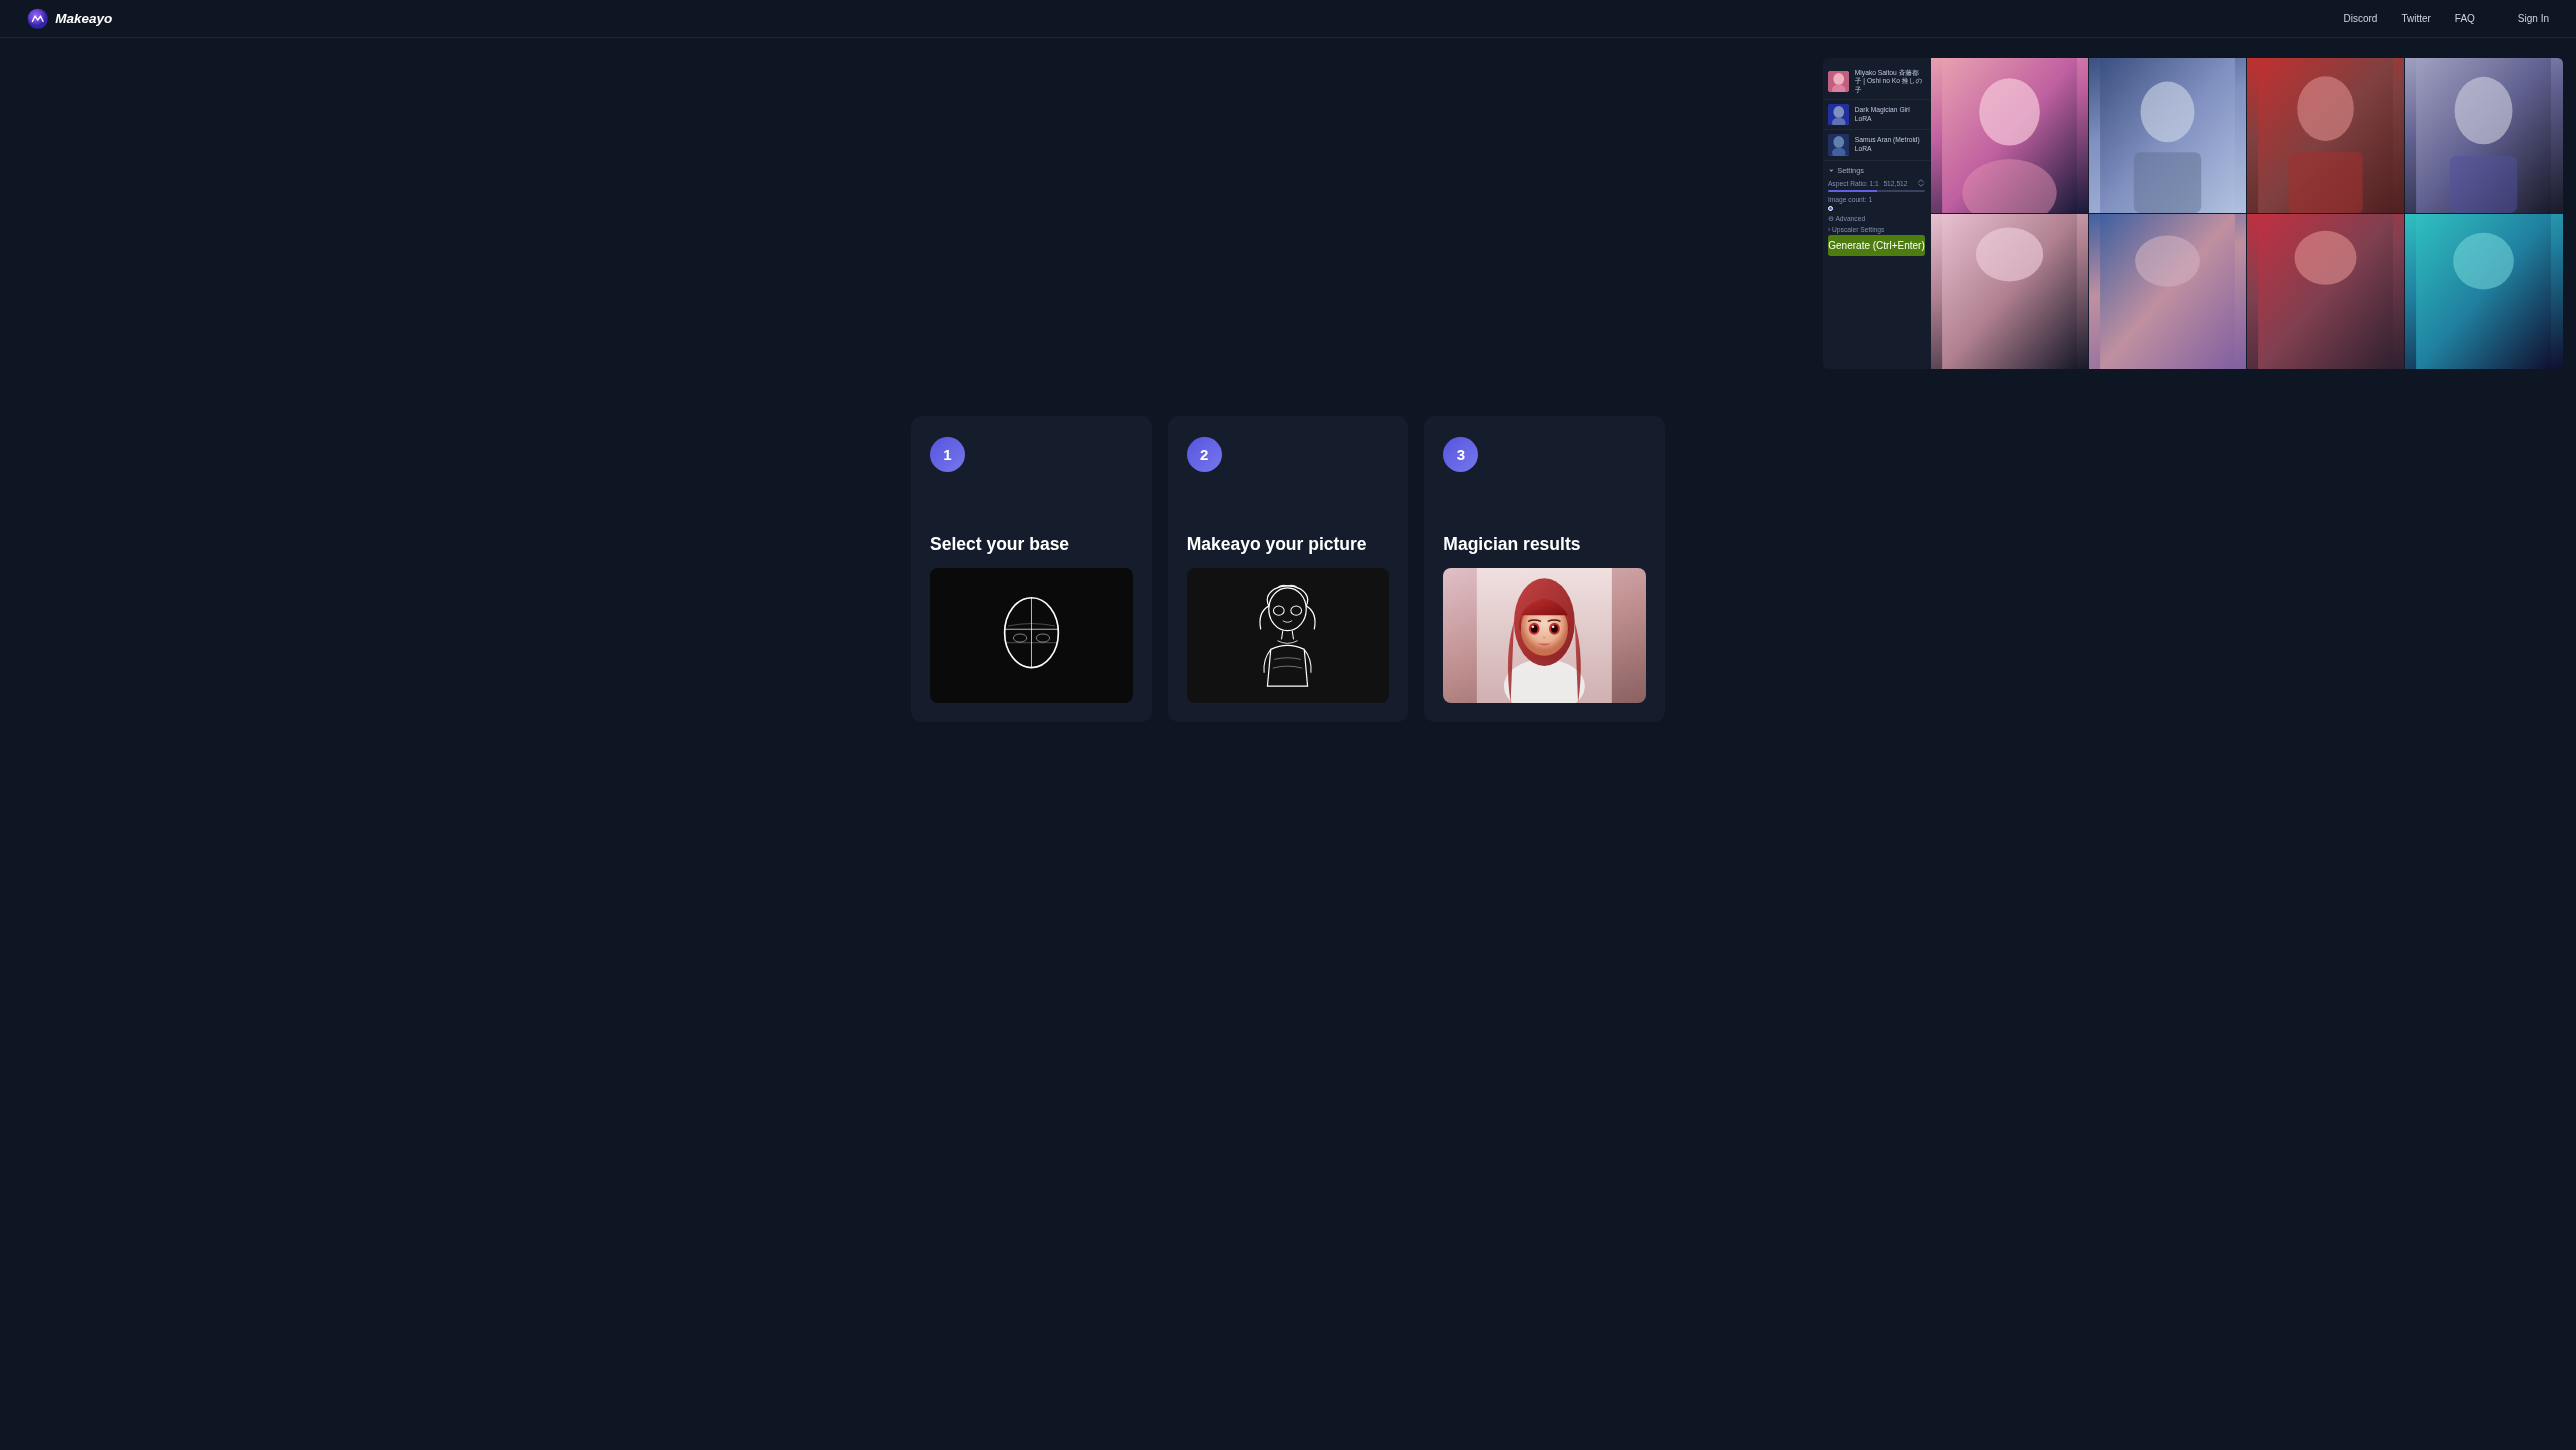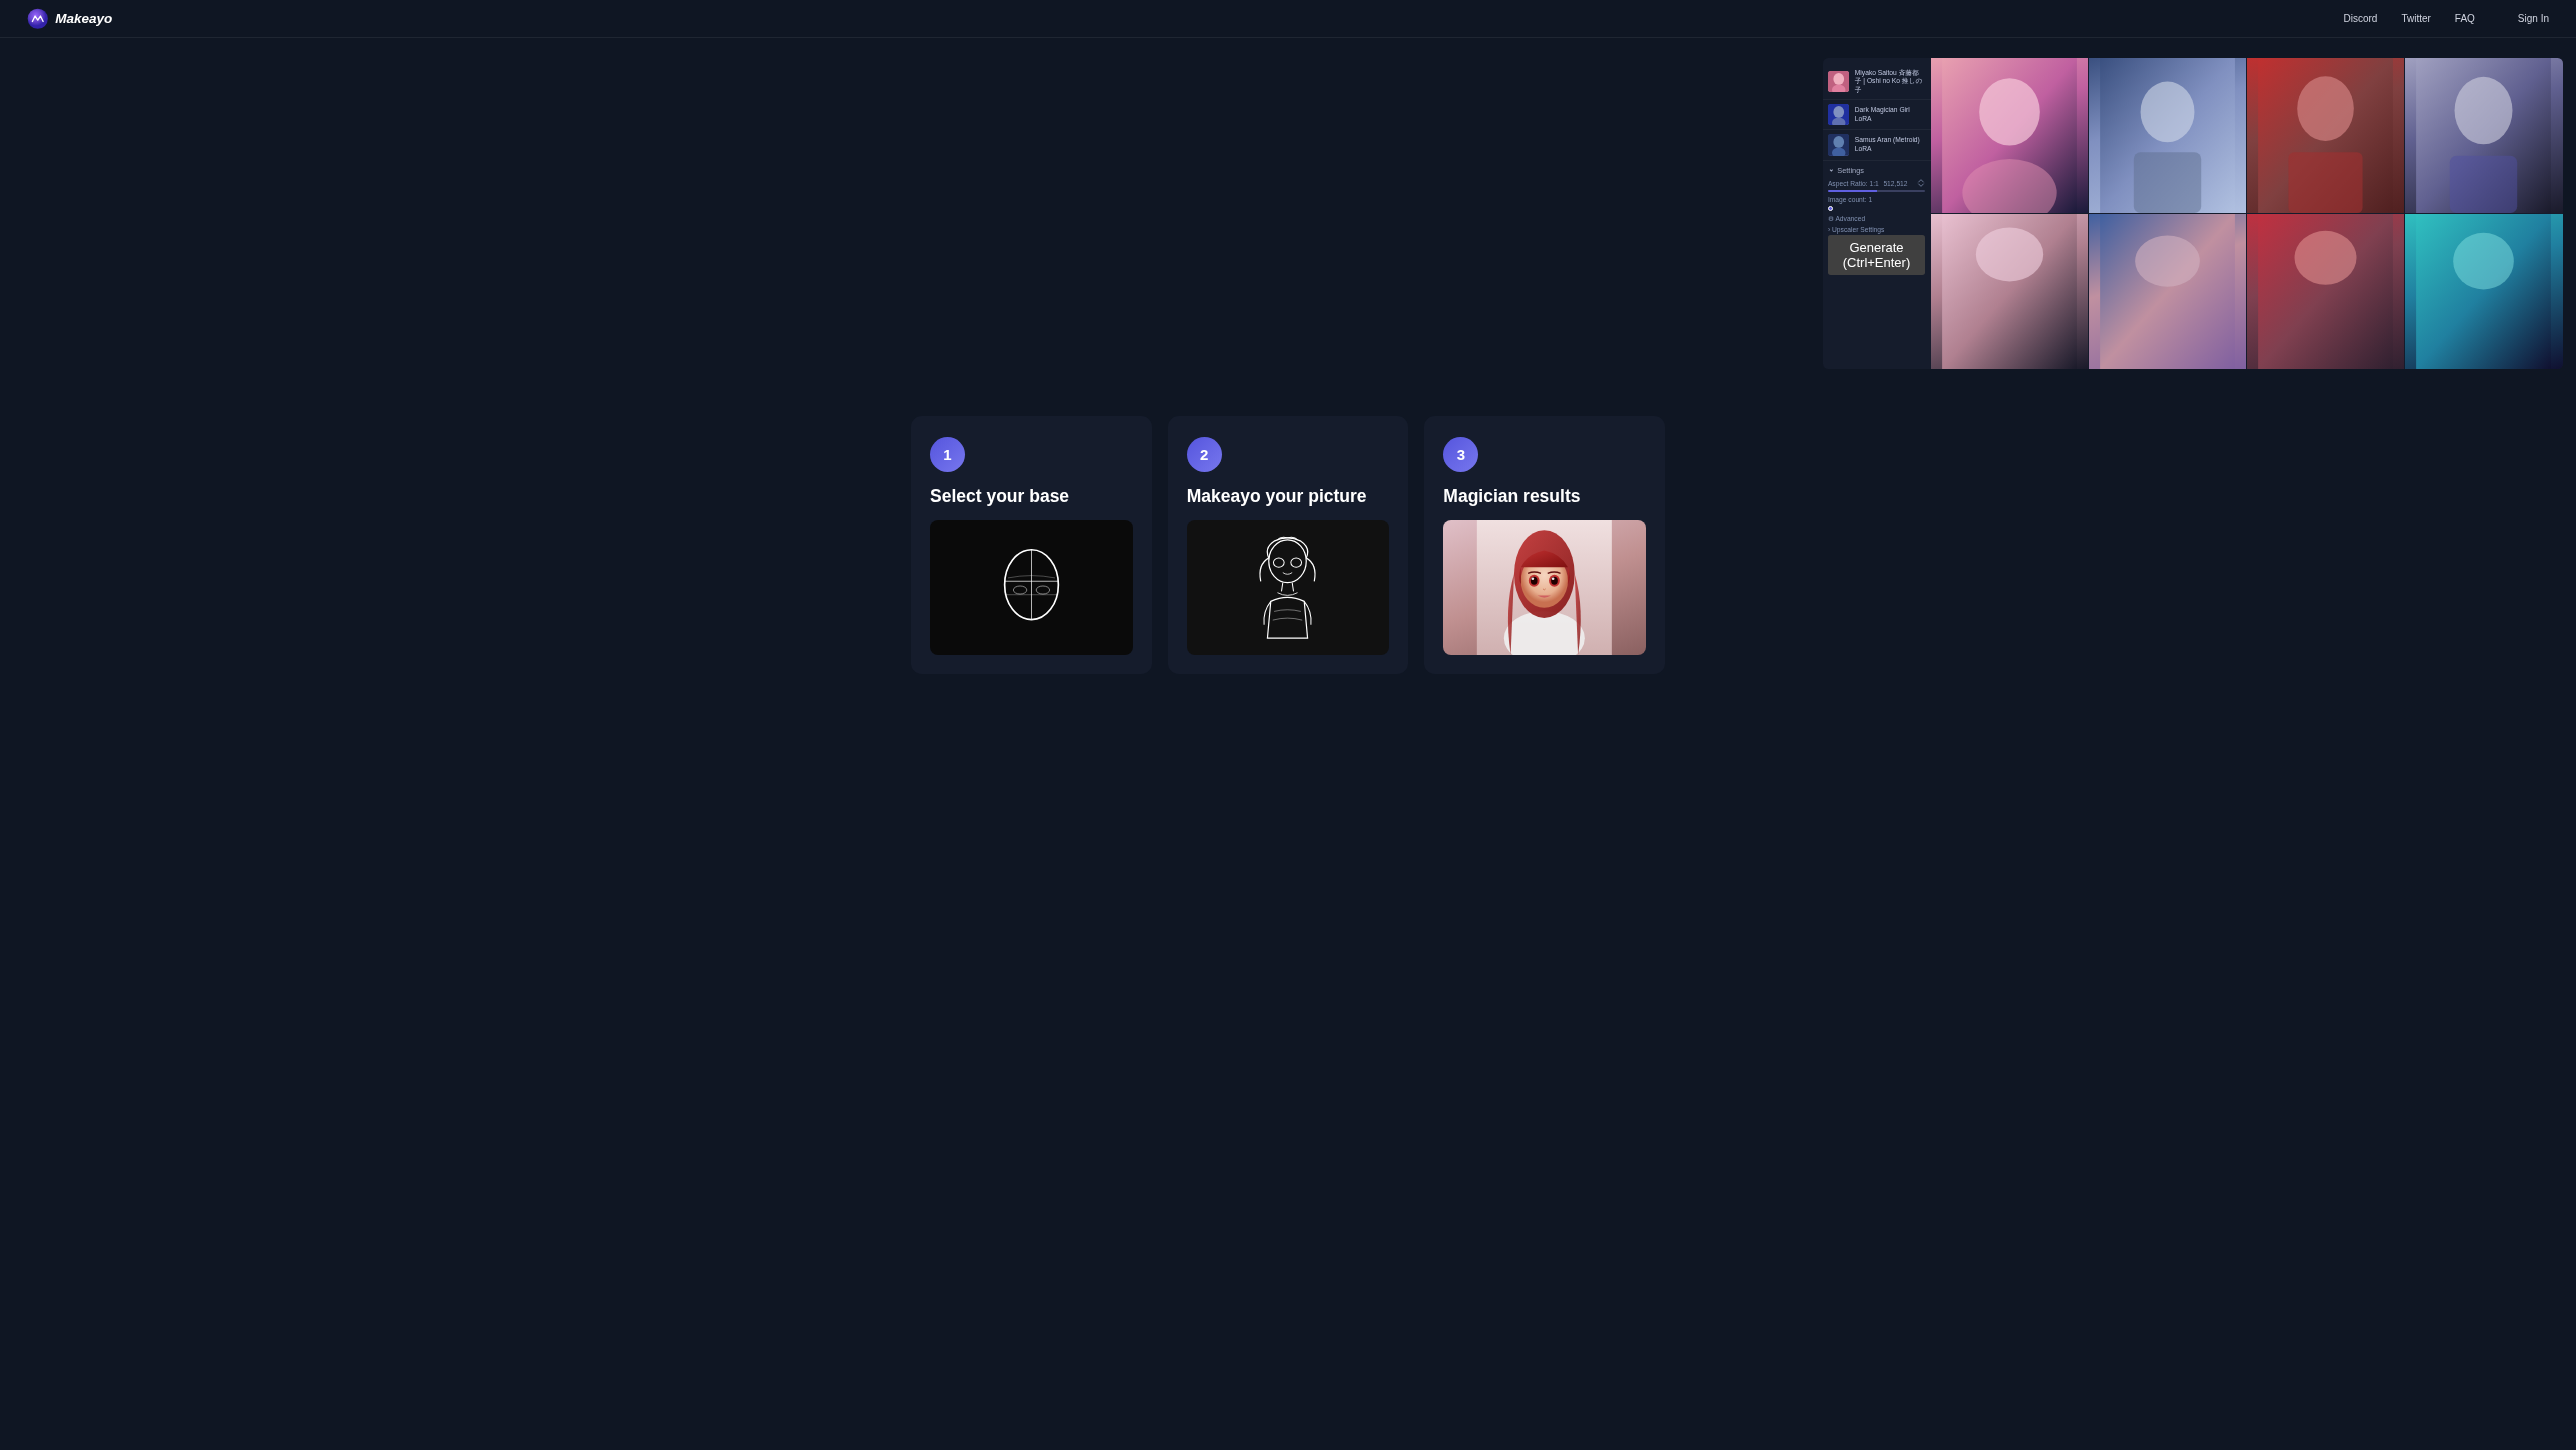--- a/index.html
+++ b/index.html
@@ -143,26 +143,26 @@
       border: 1.3px solid #fff;
       margin-bottom: 4px;
     }
     .settings-link {
       font-size: 6.7px;
       color: #8090b0;
       margin-bottom: 2.7px;
     }
     .generate-btn {
       width: 100%;
-      background: #404040;
+      background: #4d7c0f;
       color: #fff;
       border: none;
       border-radius: 2.7px;
       padding: 4.7px 0;
-      font-size: 13px;
+      font-size: 10px;
       cursor: pointer;
       font-family: inherit;
     }
 
     
     .gallery-panel {
       flex: 1;
       background-color: #151c2c;
       border-radius: 0 5.4px 5.4px 0;
       overflow: hidden;
@@ -213,20 +213,21 @@
       justify-content: center;
       font-size: 15px;
       font-weight: 700;
       color: #fff;
       flex-shrink: 0;
     }
     .step-title {
       font-size: 17.5px;
       font-weight: 700;
       color: #ffffff;
+      margin-top: 48px;
     }
     .step-image {
       width: 100%;
       height: 135px;
       border-radius: 8px;
       overflow: hidden;
     }
     
     .step-img-1 {
       background: #0a0a0a;

